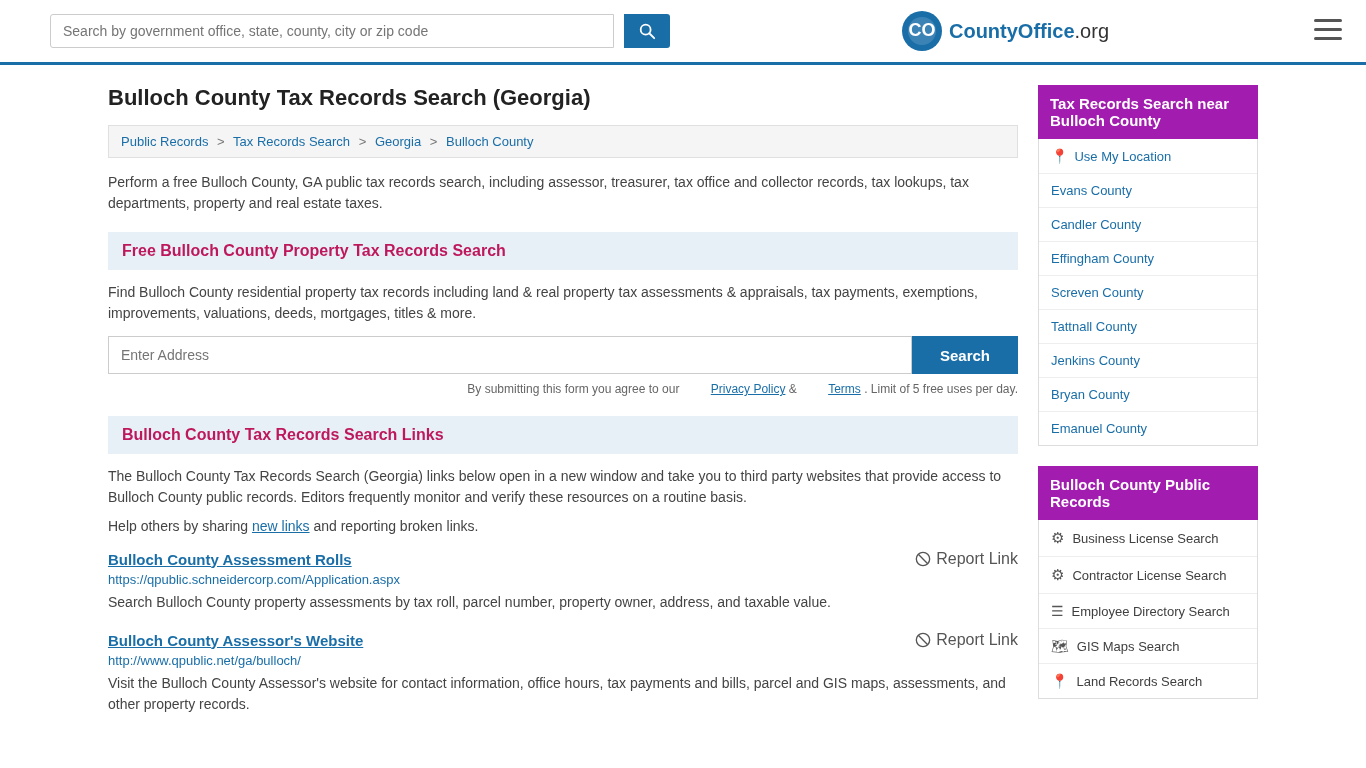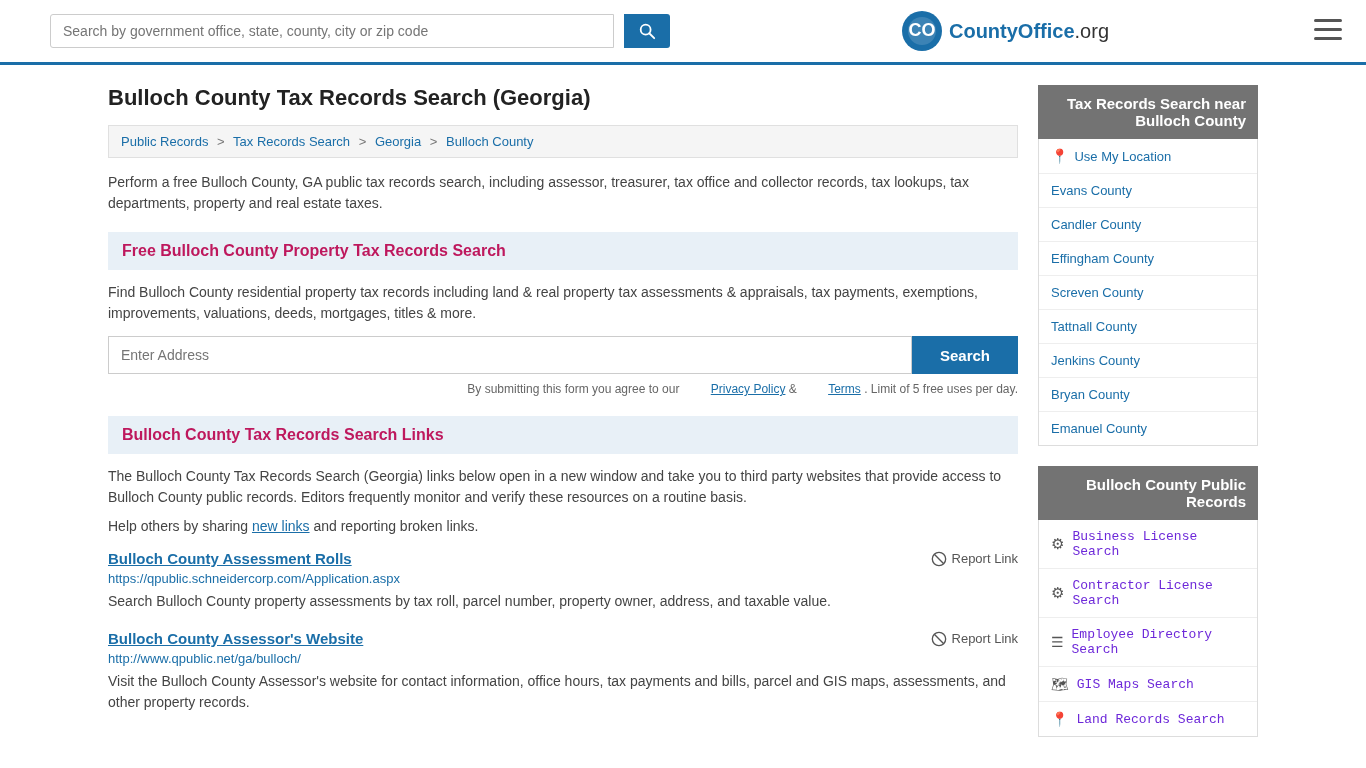--- a/index.html
+++ b/index.html
@@ -194,45 +194,44 @@
       cursor: pointer;
     }
     .report-link-btn {
       display: flex;
       align-items: center;
       gap: 5px;
       background: none;
       border: none;
       cursor: pointer;
       color: #555;
-      font-size: 13px;
+      font-size: 16px;
     }
     .link-item-url {
       color: #1a6ea8;
       font-size: 13px;
       margin-bottom: 5px;
     }
     .link-item-desc {
       font-size: 14px;
       color: #444;
       line-height: 1.5;
     }
 
     
     .sidebar-section {
       margin-bottom: 20px;
     }
     .sidebar-section-header {
-      background: #737373;
+      background: #a21caf;
       color: #fff;
       padding: 10px 12px;
       font-size: 15px;
       font-weight: bold;
       margin-bottom: 0;
-      text-align: right;
     }
     .sidebar-list {
       border: 1px solid #ddd;
       border-top: none;
     }
     .sidebar-list-item {
       padding: 9px 12px;
       border-bottom: 1px solid #eee;
       display: flex;
       align-items: center;
@@ -253,24 +252,23 @@
     
     .sidebar-public-item {
       padding: 9px 12px;
       border-bottom: 1px solid #eee;
       display: flex;
       align-items: center;
       gap: 8px;
     }
     .sidebar-public-item:last-child { border-bottom: none; }
     .sidebar-public-item a {
-      color: #6d28d9;
+      color: #404040;
       text-decoration: none;
       font-size: 13px;
-      font-family: Liberation Mono, monospace;
     }
   </style>
 </head>
 <body>
 
 <div id="header">
   <div id="header-search-area">
     <input id="header-search-input" type="text" placeholder="Search by government office, state, county, city or zip code" style="">
     <button id="header-search-btn">
       <svg width="18" height="18" viewBox="0 0 20 20" fill="none">

